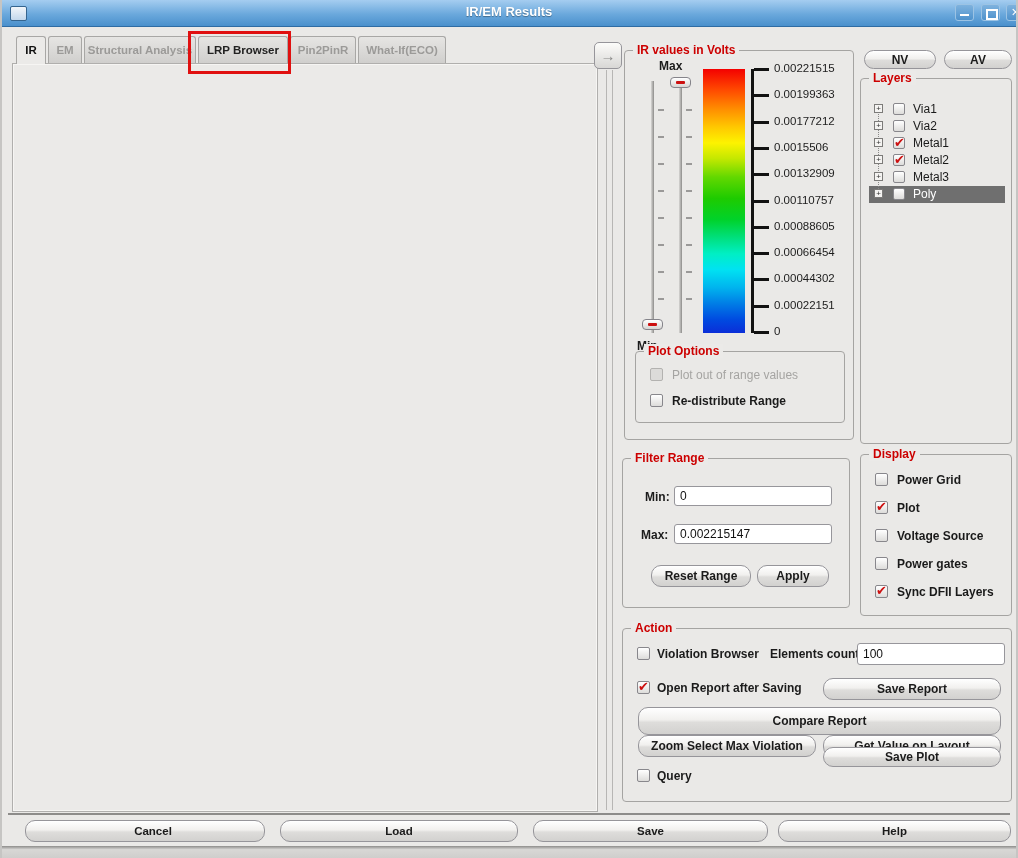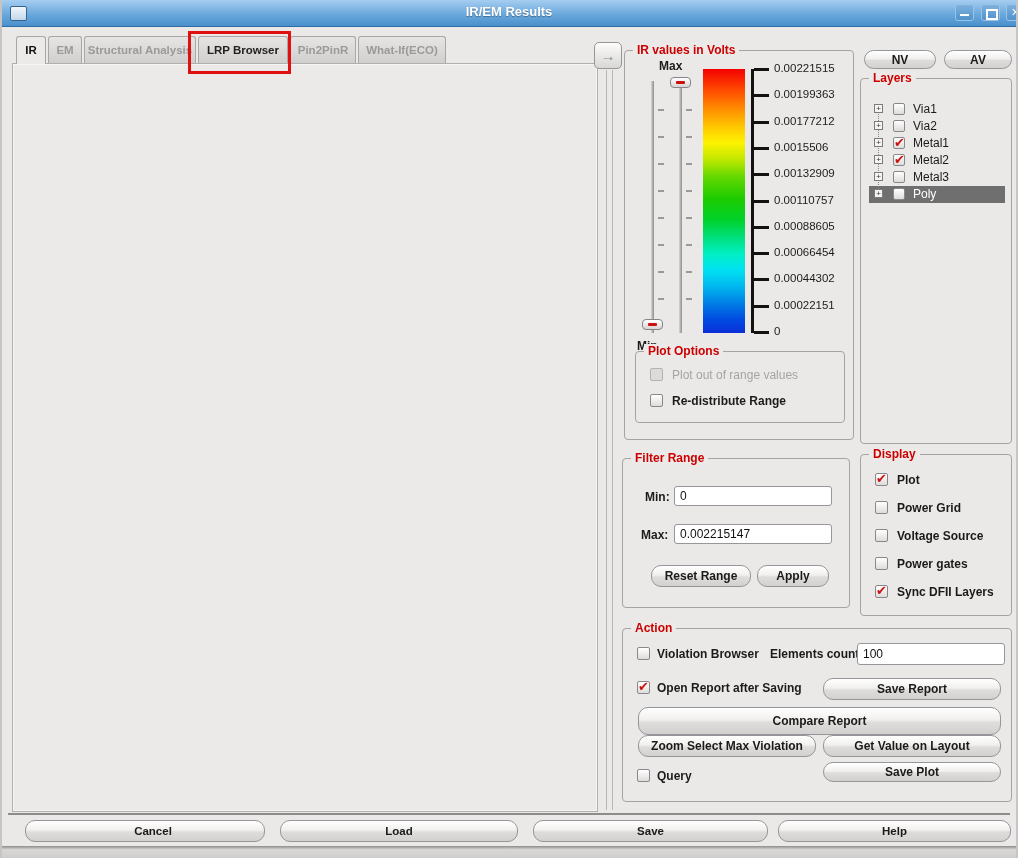--- a/index.html
+++ b/index.html
@@ -394,26 +394,26 @@
           <span class="cb lcb" style="width: 12px; height: 12px;"></span>
           <span class="llab">Poly</span>
         </div>
       </div>
   </div>
 
   <div class="gbox" style="left:858px;top:454px;width:152px;height:162px;">
     <span class="gtitle">Display</span>
     <div id="display-rows" style="position:absolute;left:8px;top:16px;right:4px;">
         <div class="drow">
+          <span class="cb dcb"></span>
+          <span class="dlab">Power Grid</span>
+        </div>
+        <div class="drow">
           <span class="cb dcb checked"></span>
           <span class="dlab">Plot</span>
-        </div>
-        <div class="drow">
-          <span class="cb dcb"></span>
-          <span class="dlab">Power Grid</span>
         </div>
         <div class="drow">
           <span class="cb dcb"></span>
           <span class="dlab">Voltage Source</span>
         </div>
         <div class="drow">
           <span class="cb dcb"></span>
           <span class="dlab">Power gates</span>
         </div>
         <div class="drow">
@@ -430,21 +430,21 @@
     <div class="lbl" style="left:147px;top:18px;">Elements count</div>
     <input class="field" style="left: 234px; top: 14px; width: 148px; height: 22px;" value="100">
     <span class="cb checked" style="left:14px;top:52px;"></span>
     <div class="lbl" style="left:34px;top:52px;">Open Report after Saving</div>
     <div class="btn" style="left:200px;top:49px;width:178px;height:22px;">Save Report</div>
     <div class="btn" style="left:15px;top:78px;width:363px;height:28px;">Compare Report</div>
     <div class="btn" style="left:15px;top:106px;width:178px;height:22px;">Zoom Select Max Violation</div>
     <div class="btn" style="left:200px;top:106px;width:178px;height:22px;">Get Value on Layout</div>
     <span class="cb" style="left:14px;top:140px;"></span>
     <div class="lbl" style="left:34px;top:140px;">Query</div>
-    <div class="btn" style="left:200px;top:133px;width:178px;height:20px;">Save Plot</div>
+    <div class="btn" style="left:200px;top:118px;width:178px;height:20px;">Save Plot</div>
   </div>
 
   <div id="botline"></div>
   <div class="btn fbtn" style="left:23px;top:820px;width:240px;padding-left:16px;">Cancel</div>
   <div class="btn fbtn" style="left:278px;top:820px;width:238px;">Load</div>
   <div class="btn fbtn" style="left:531px;top:820px;width:235px;">Save</div>
   <div class="btn fbtn" style="left:776px;top:820px;width:233px;">Help</div>
   <div id="winbottom"></div>
 </div>
 

